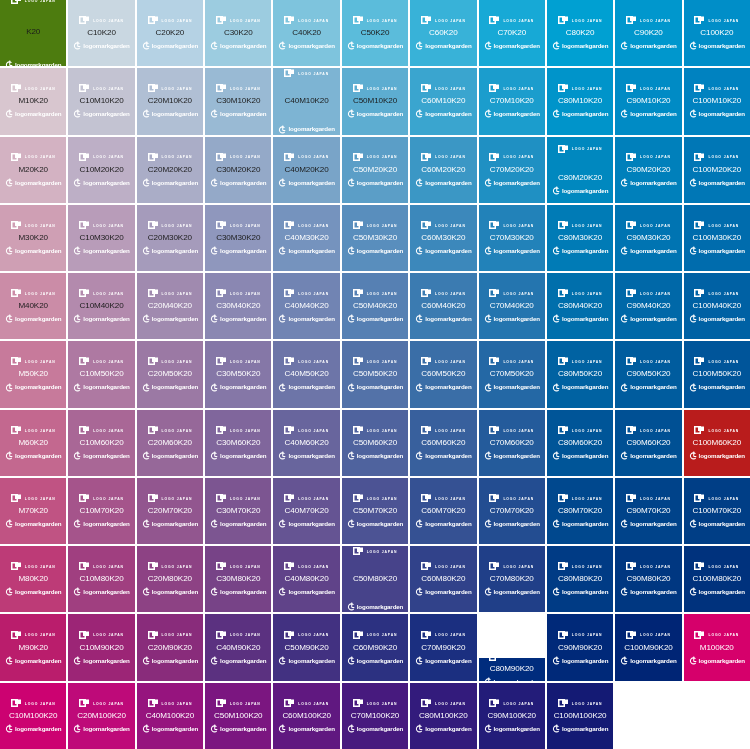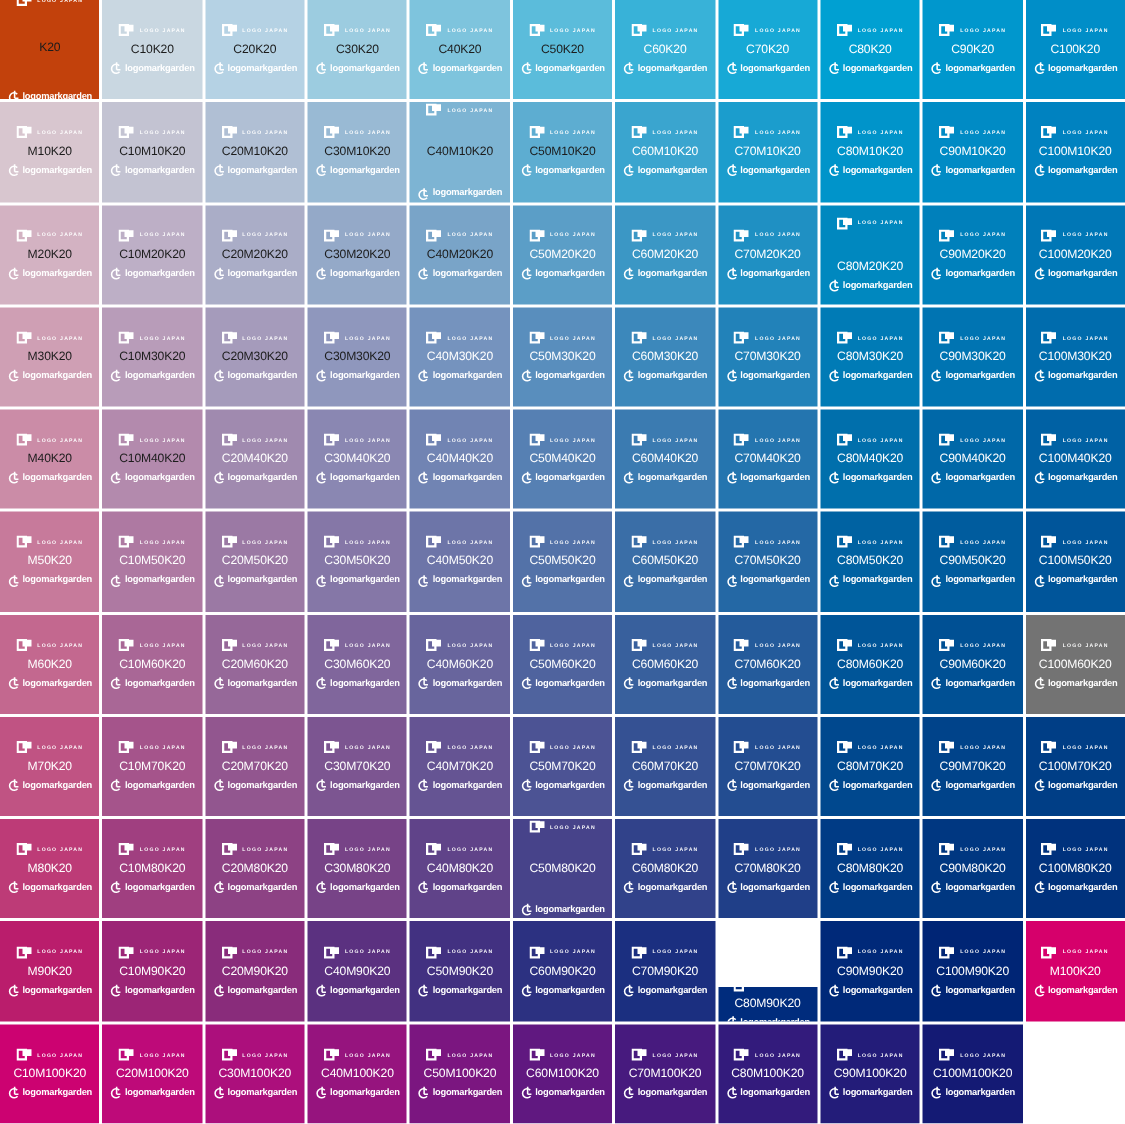--- a/index.html
+++ b/index.html
@@ -77,21 +77,21 @@
     white-space:nowrap;
     font-weight:700;
     letter-spacing:-0.15px;
   }
   
 </style>
 </head>
 <body>
 
 <div id="grid">
-    <div class="cell" style="background: #c2410c; gap: 20px;">
+    <div class="cell" style="background: #4d7c0f; gap: 20px;">
       <div class="lockup-top" style="color: rgb(255, 255, 255);">
         <svg viewBox="0 0 22 18" class="logo-japan-icon" fill="currentColor">
           <path d="M0 0 H14 V3 H3 V13 H11 V8 H14 V16 H0 Z"></path>
           <rect x="8" y="1" width="12" height="9"></rect>
         </svg>
         <span class="logo-japan-text">LOGO JAPAN</span>
       </div>
       <div class="code" style="color: rgb(28, 28, 28);">K20</div>
       <div class="lockup-bot" style="color: rgb(255, 255, 255);">
         <svg viewBox="0 0 16 20" class="lmg-icon" fill="none" stroke="currentColor" stroke-width="2.1">
@@ -1369,21 +1369,21 @@
       </div>
       <div class="code" style="color: rgb(255, 255, 255);">C90M60K20</div>
       <div class="lockup-bot" style="color: rgb(255, 255, 255);">
         <svg viewBox="0 0 16 20" class="lmg-icon" fill="none" stroke="currentColor" stroke-width="2.1">
           <path d="M13 5.5 A6 6 0 1 0 13.4 13.6"></path>
           <path d="M9.5 1 V11 M9.5 11 H14.6"></path>
         </svg>
         <span class="lmg-text">logomarkgarden</span>
       </div>
     </div>
-    <div class="cell" style="background: #737373;">
+    <div class="cell" style="background: #b91c1c;">
       <div class="lockup-top" style="color: rgb(255, 255, 255);">
         <svg viewBox="0 0 22 18" class="logo-japan-icon" fill="currentColor">
           <path d="M0 0 H14 V3 H3 V13 H11 V8 H14 V16 H0 Z"></path>
           <rect x="8" y="1" width="12" height="9"></rect>
         </svg>
         <span class="logo-japan-text">LOGO JAPAN</span>
       </div>
       <div class="code" style="color: rgb(255, 255, 255);">C100M60K20</div>
       <div class="lockup-bot" style="color: rgb(255, 255, 255);">
         <svg viewBox="0 0 16 20" class="lmg-icon" fill="none" stroke="currentColor" stroke-width="2.1">
@@ -1973,37 +1973,20 @@
     </div>
     <div class="cell" style="background: rgb(190, 10, 121);">
       <div class="lockup-top" style="color: rgb(255, 255, 255);">
         <svg viewBox="0 0 22 18" class="logo-japan-icon" fill="currentColor">
           <path d="M0 0 H14 V3 H3 V13 H11 V8 H14 V16 H0 Z"></path>
           <rect x="8" y="1" width="12" height="9"></rect>
         </svg>
         <span class="logo-japan-text">LOGO JAPAN</span>
       </div>
       <div class="code" style="color: rgb(255, 255, 255);">C20M100K20</div>
-      <div class="lockup-bot" style="color: rgb(255, 255, 255);">
-        <svg viewBox="0 0 16 20" class="lmg-icon" fill="none" stroke="currentColor" stroke-width="2.1">
-          <path d="M13 5.5 A6 6 0 1 0 13.4 13.6"></path>
-          <path d="M9.5 1 V11 M9.5 11 H14.6"></path>
-        </svg>
-        <span class="lmg-text">logomarkgarden</span>
-      </div>
-    </div>
-    <div class="cell" style="background: rgb(172, 15, 124);">
-      <div class="lockup-top" style="color: rgb(255, 255, 255);">
-        <svg viewBox="0 0 22 18" class="logo-japan-icon" fill="currentColor">
-          <path d="M0 0 H14 V3 H3 V13 H11 V8 H14 V16 H0 Z"></path>
-          <rect x="8" y="1" width="12" height="9"></rect>
-        </svg>
-        <span class="logo-japan-text">LOGO JAPAN</span>
-      </div>
-      <div class="code" style="color: rgb(255, 255, 255);">C30M100K20</div>
       <div class="lockup-bot" style="color: rgb(255, 255, 255);">
         <svg viewBox="0 0 16 20" class="lmg-icon" fill="none" stroke="currentColor" stroke-width="2.1">
           <path d="M13 5.5 A6 6 0 1 0 13.4 13.6"></path>
           <path d="M9.5 1 V11 M9.5 11 H14.6"></path>
         </svg>
         <span class="lmg-text">logomarkgarden</span>
       </div>
     </div>
     <div class="cell" style="background: rgb(150, 20, 126);">
       <div class="lockup-top" style="color: rgb(255, 255, 255);">

